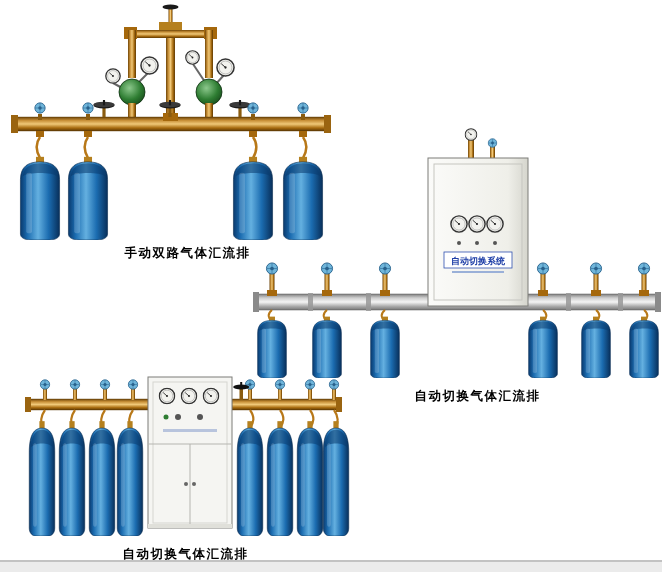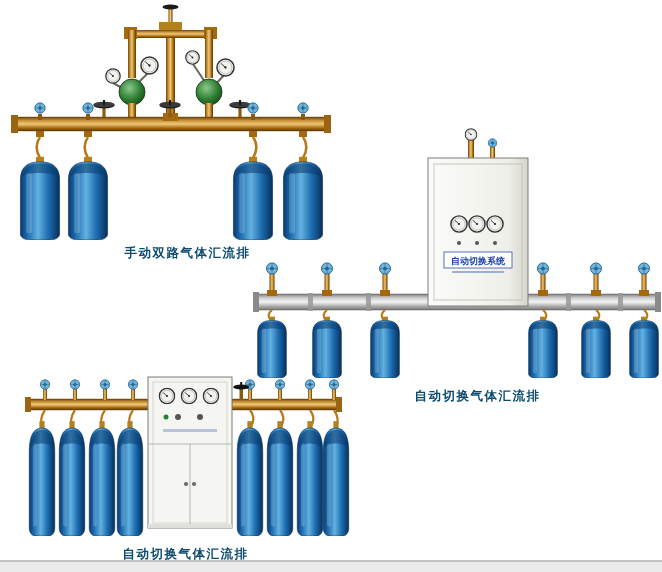--- a/index.html
+++ b/index.html
@@ -1,19 +1,19 @@
 <!DOCTYPE html>
 <html><head>
 <meta charset="utf-8">
 <style>
   html,body{margin:0;padding:0;background:#ffffff;font-family:"Liberation Sans",sans-serif;}
   .canvas{position:relative;width:662px;height:572px;background:#ffffff;overflow:hidden;}
   .illustration{position:absolute;left:0;top:0;}
   .caption{position:absolute;width:195px;text-align:center;font-size:12.5px;font-weight:bold;
-           color:#0c4a6e;letter-spacing:1.5px;font-family:"Liberation Sans",sans-serif;white-space:nowrap;}
+           color:#000000;letter-spacing:1.5px;font-family:"Liberation Sans",sans-serif;white-space:nowrap;}
   .caption-manual{left:90px;top:245px;}
   .caption-auto-wall{left:380px;top:388px;}
   .caption-auto-floor{left:88px;top:546px;}
   .bottom-strip{position:absolute;left:0;top:560px;width:662px;height:12px;background:#ebebeb;
                 border-top:2px solid #c2c2c2;box-sizing:border-box;}
 </style>
 </head>
 <body>
 
 <div class="canvas">

